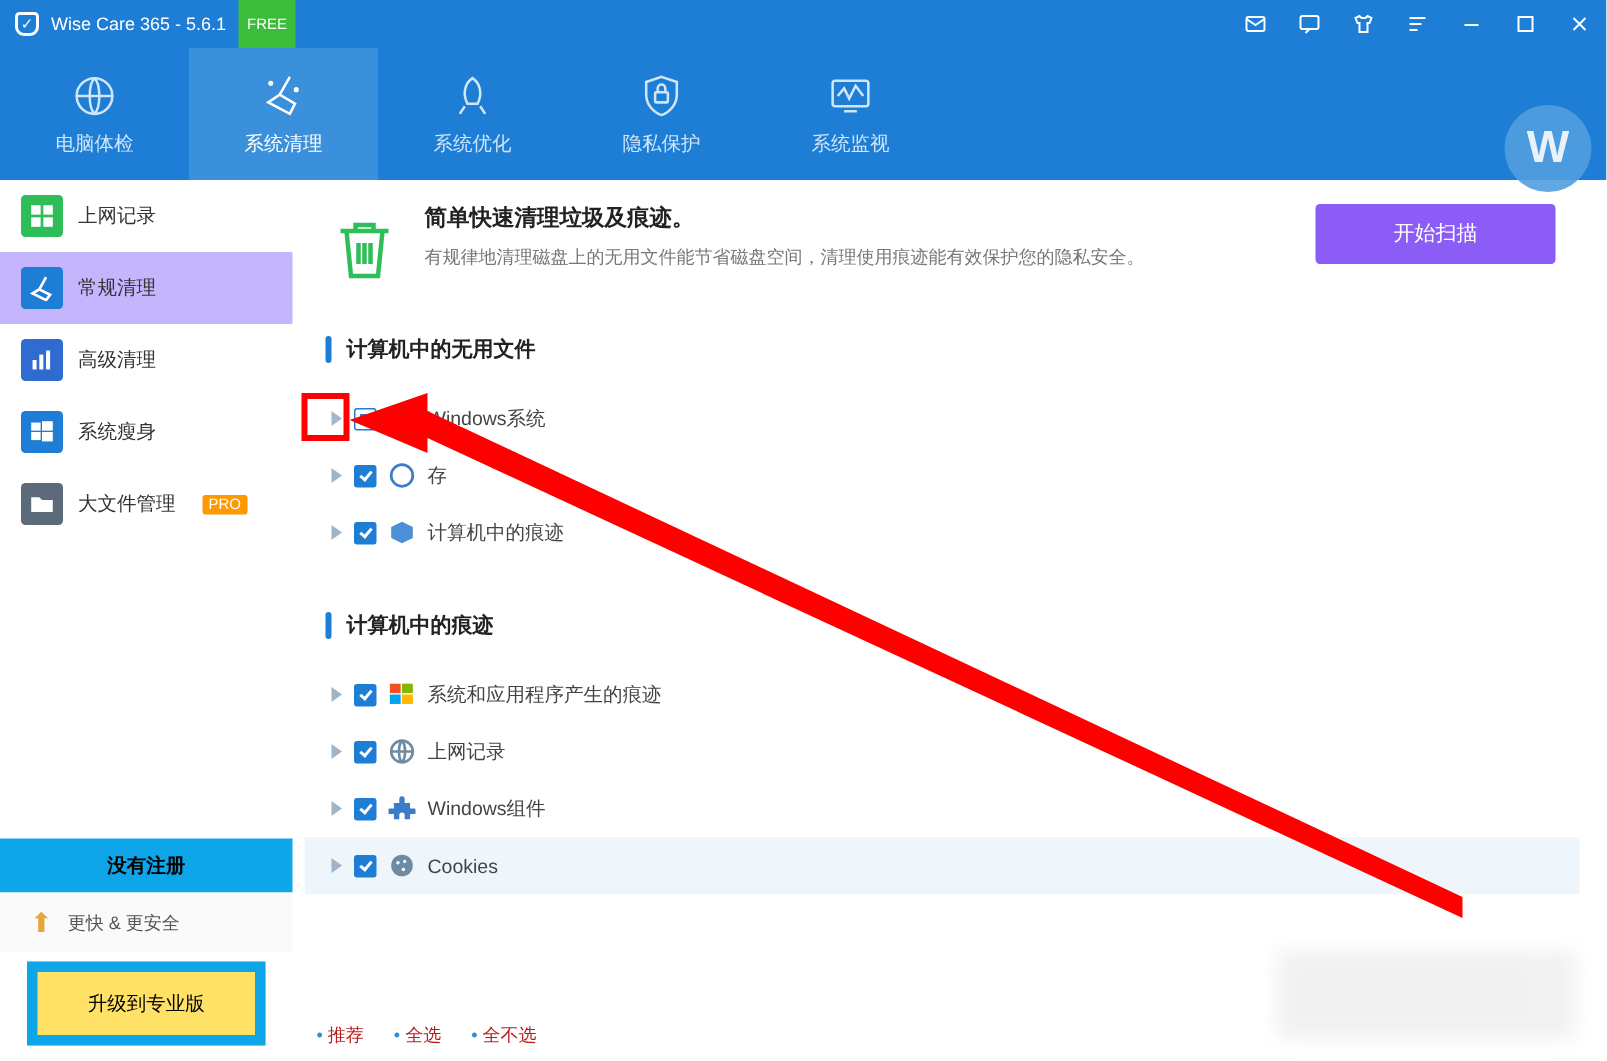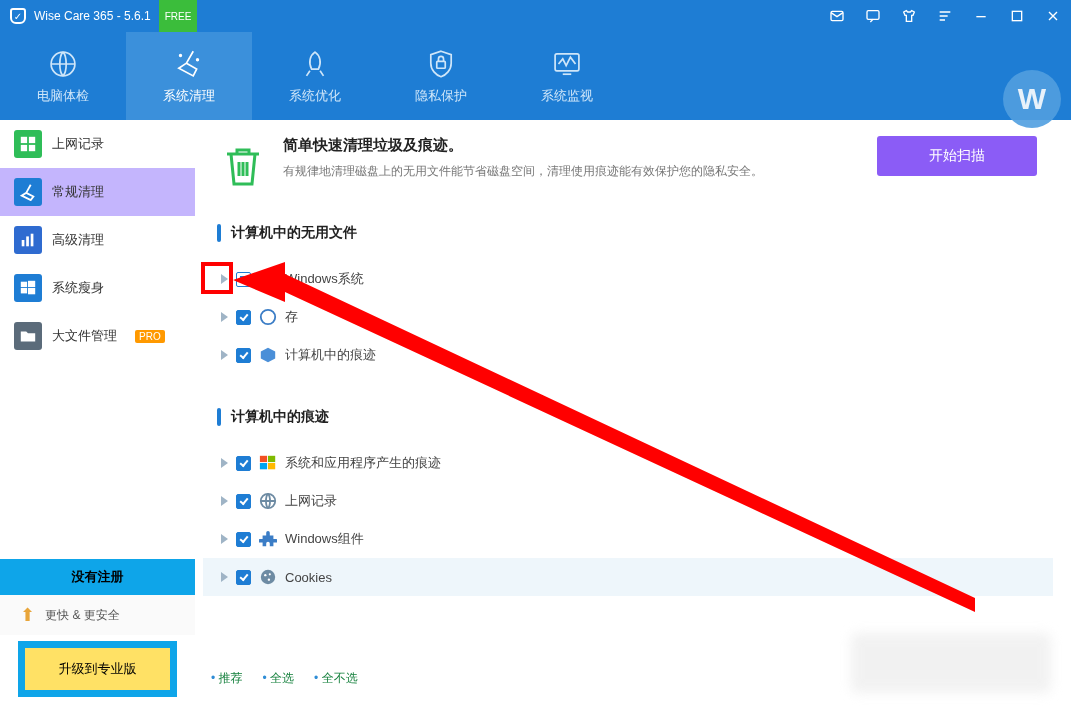--- a/index.html
+++ b/index.html
@@ -45,21 +45,21 @@
   .row { height:38px; display:flex; align-items:center; padding-left:18px; font-size:13px; color:#444; }
   .row.hover { background:#eef6fb; }
   .tri { width:0; height:0; border-top:5px solid transparent; border-bottom:5px solid transparent; border-left:7px solid #9fb4c6; margin-right:8px;}
   .cb { width:15px; height:15px; border:1px solid #1e7dd4; border-radius:2px; background:#1e7dd4; display:flex; align-items:center; justify-content:center; margin-right:8px; position:relative;}
   .cb .chk { width:8px; height:5px; border-left:2px solid #fff; border-bottom:2px solid #fff; transform:rotate(-50deg); margin-top:-2px;}
   .cb.partial { background:#fff;}
   .cb.partial::after { content:""; position:absolute; width:7px; height:7px; background:#1e7dd4;}
   .ricon { width:18px; height:18px; margin-right:8px; display:flex; align-items:center; justify-content:center;}
   .highlight-box { position:absolute; border:4px solid #ff0000; background:rgba(255,255,255,.05); z-index:40;}
   .arrow-svg { position:absolute; z-index:39; pointer-events:none;}
-  .footer-links { position:absolute; bottom:20px; left:16px; font-size:12px; color:#15803d; display:flex; gap:20px;}
+  .footer-links { position:absolute; bottom:8px; left:16px; font-size:12px; color:#b91c1c; display:flex; gap:20px;}
   .footer-links .dot::before { content:"• "; color:#2f8dd6;}
   .watermark-blur { position:absolute; right:20px; bottom:14px; width:200px; height:60px; background:#e9e9e9; border-radius:6px; filter:blur(6px); opacity:.6;}
 </style>
 </head>
 <body>
 
 <div class="title-bar">
   <span class="shield">✓</span>
   <span>Wise Care 365 - 5.6.1</span>
   <span class="free-badge">FREE</span>

